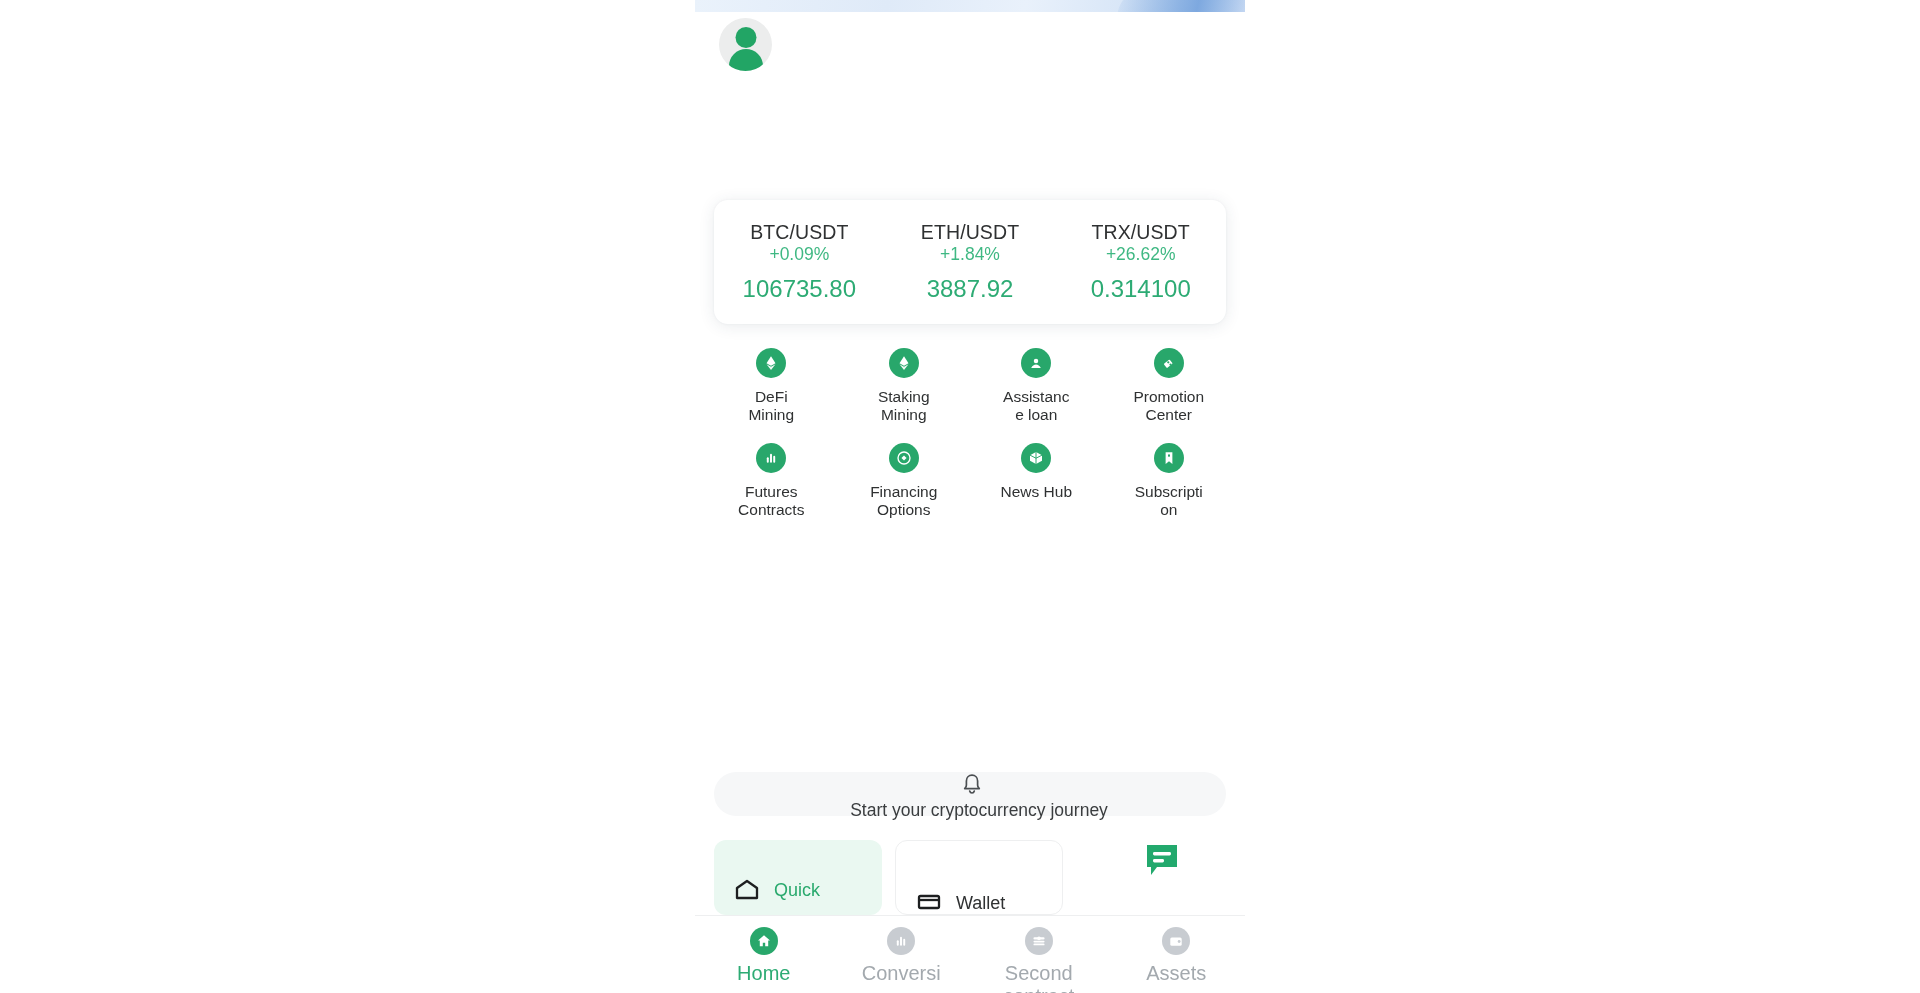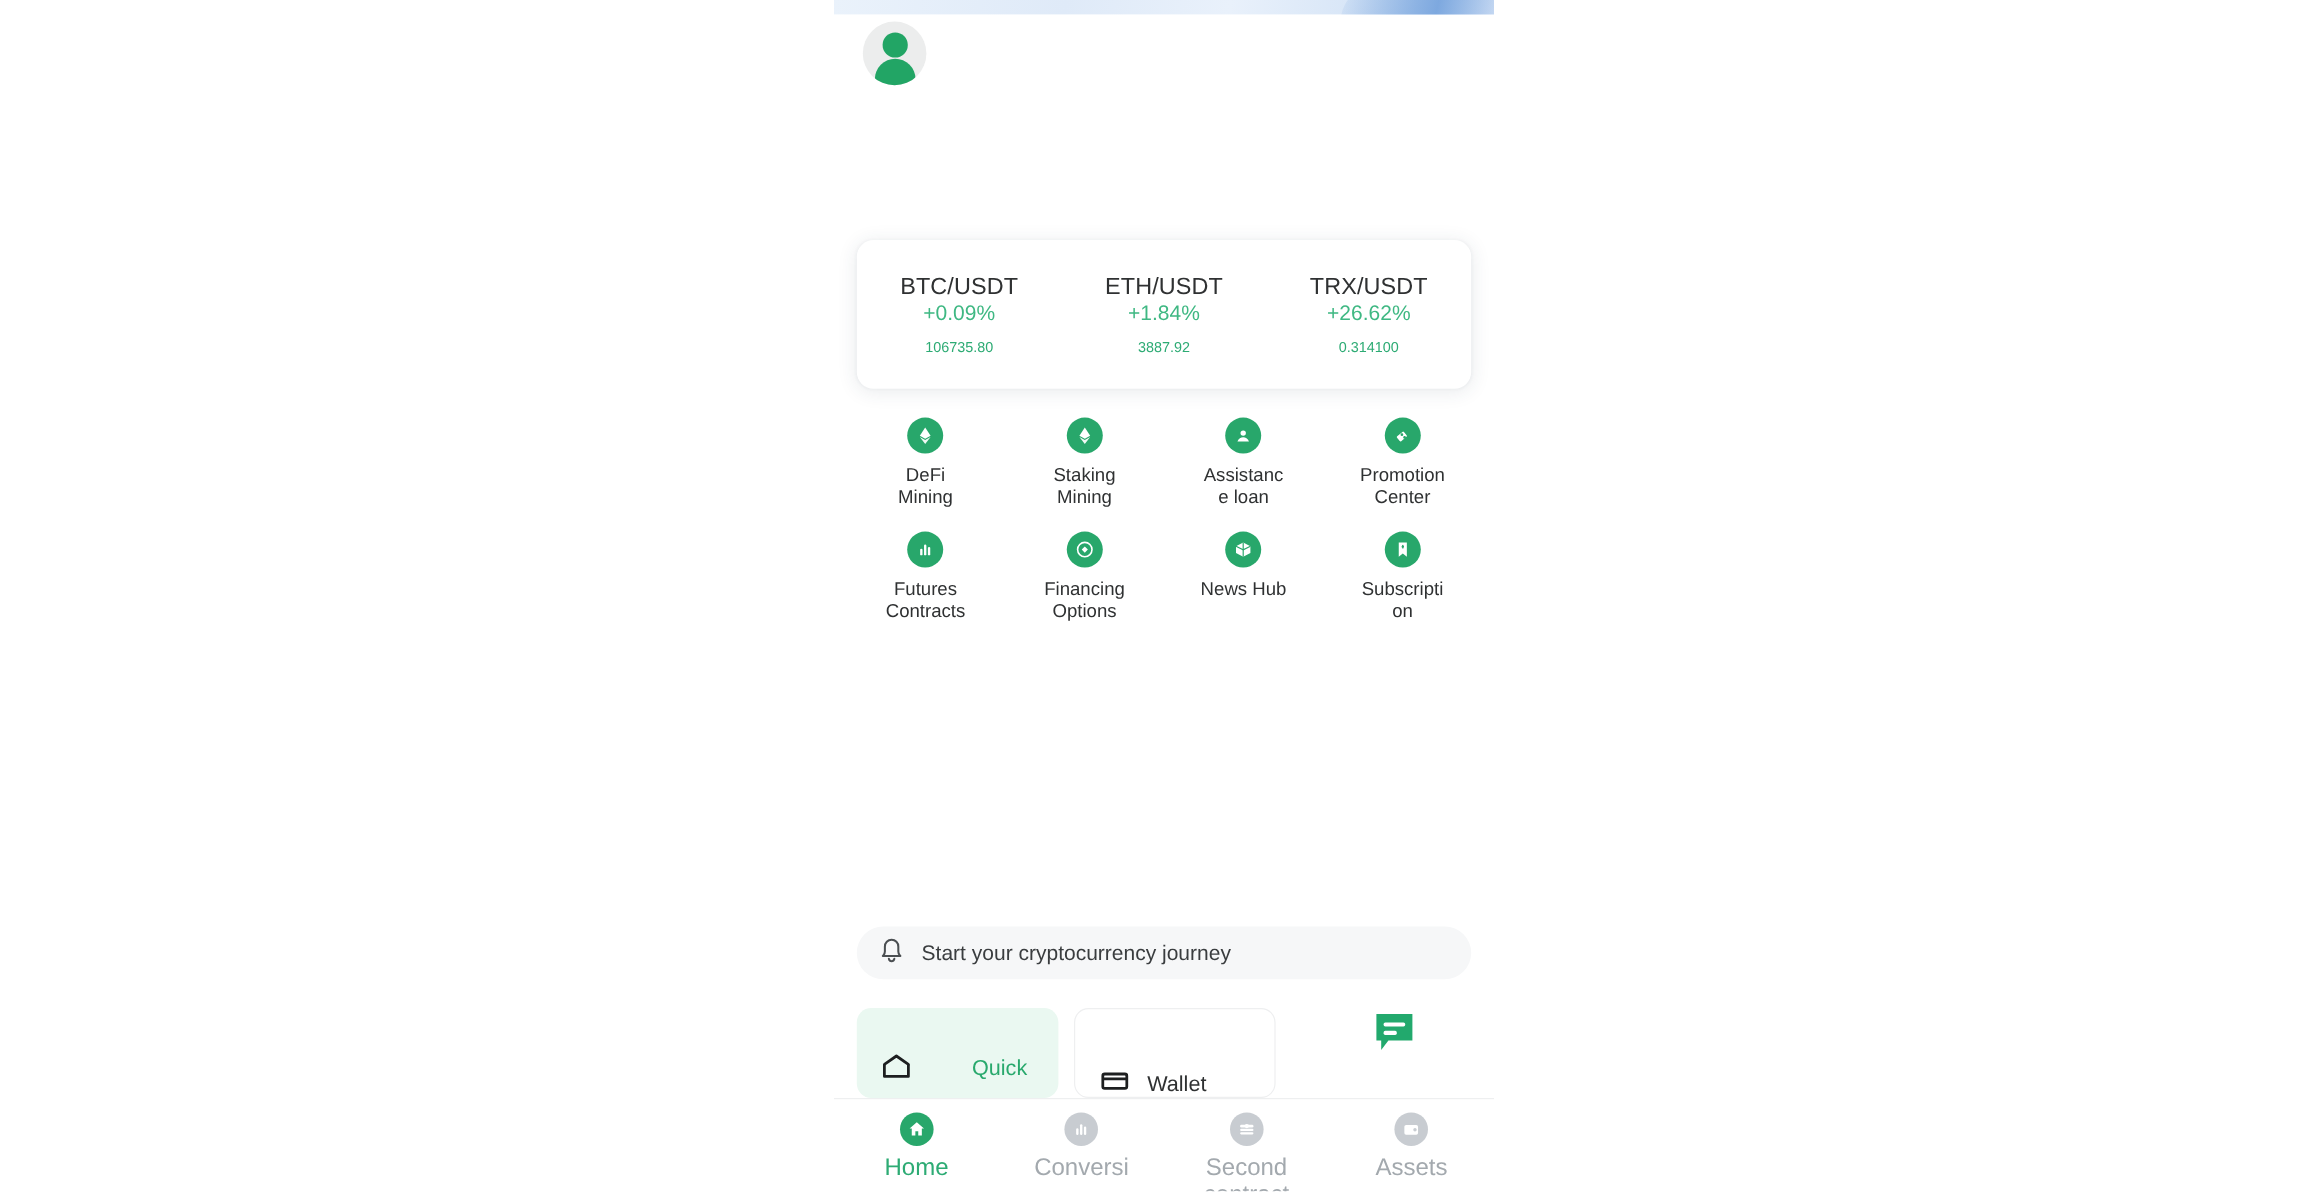--- a/index.html
+++ b/index.html
@@ -80,21 +80,21 @@
     color: #2f3132;
     letter-spacing: .1px;
     margin-bottom: 0;
   }
   .ticker .chg {
     font-size: 17.5px;
     color: #3fb883;
     margin-bottom: 10px;
   }
   .ticker .price {
-    font-size: 12px;
+    font-size: 24px;
     color: #2dab74;
   }
   
   .grid {
     position: absolute;
     left: 10px; top: 348px;
     width: 530px;
     display: flex;
     flex-wrap: wrap;
   }
@@ -123,38 +123,39 @@
   }
   
   .notice {
     position: absolute;
     left: 19px; top: 772px;
     width: 512px; height: 44px;
     background: #f6f7f8;
     border-radius: 22px;
     display: flex; align-items: center;
     padding-left: 18px;
+    flex-direction: column;
   }
   .notice .bell { margin-right: 14px; display: block; }
   .notice .txt { font-size: 17.5px; color: #3a3d3f; }
   
   .cards {
     position: absolute;
     left: 19px; top: 840px;
     width: 512px; height: 75px;
     display: flex;
     gap: 13px;
   }
   .pcard {
     width: 168px; height: 75px;
     border-radius: 12px;
     display: flex; align-items: center;
     padding: 26px 0 0 20px;
   }
-  .pcard.green { background: #eaf8f1; gap: 36px; }
+  .pcard.green { background: #eaf8f1; }
   .pcard.white { background: #ffffff; border: 1px solid #eeeff0; align-items: flex-end; }
   .pcard .picon { margin-right: 14px; }
   .pcard .plabel { font-size: 18px; }
   .pcard.green .plabel { color: #29a96d; }
   .pcard.white .plabel { color: #2f3132; }
   
   .fab {
     position: absolute;
     left: 449px; top: 842px;
     width: 38px; height: 38px;

